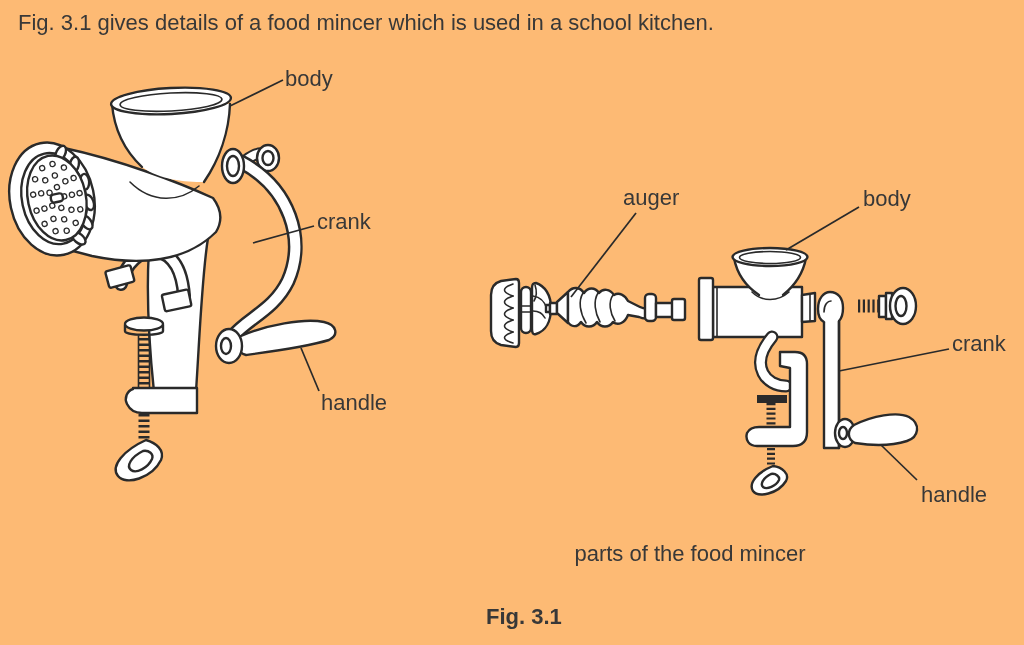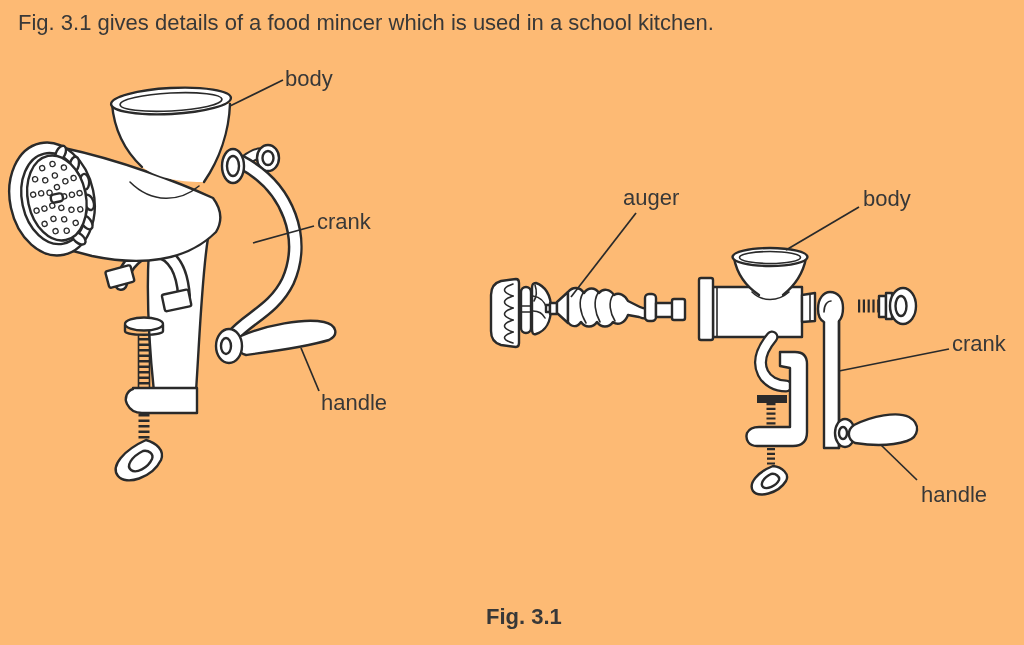--- a/index.html
+++ b/index.html
@@ -228,14 +228,15 @@
 
   <div class="txt" style="left:285px;top:66px;">body</div>
   <div class="txt" style="left:317px;top:209px;">crank</div>
   <div class="txt" style="left:321px;top:390px;">handle</div>
 
   <div class="txt" style="left:623px;top:185px;">auger</div>
   <div class="txt" style="left:863px;top:186px;">body</div>
   <div class="txt" style="left:952px;top:331px;">crank</div>
   <div class="txt" style="left:921px;top:482px;">handle</div>
 
+  <div class="txt caption" style="left:520px;top:541px;width:340px;">parts of the food mincer</div>
   <div class="txt figlabel" style="left:470px;top:604px;">Fig. 3.1</div>
 </div>
 
 </body></html>

